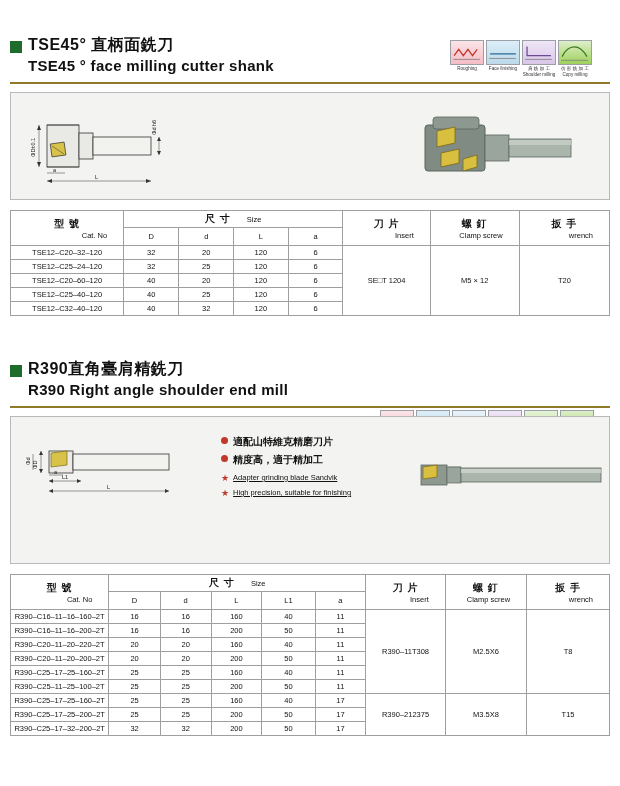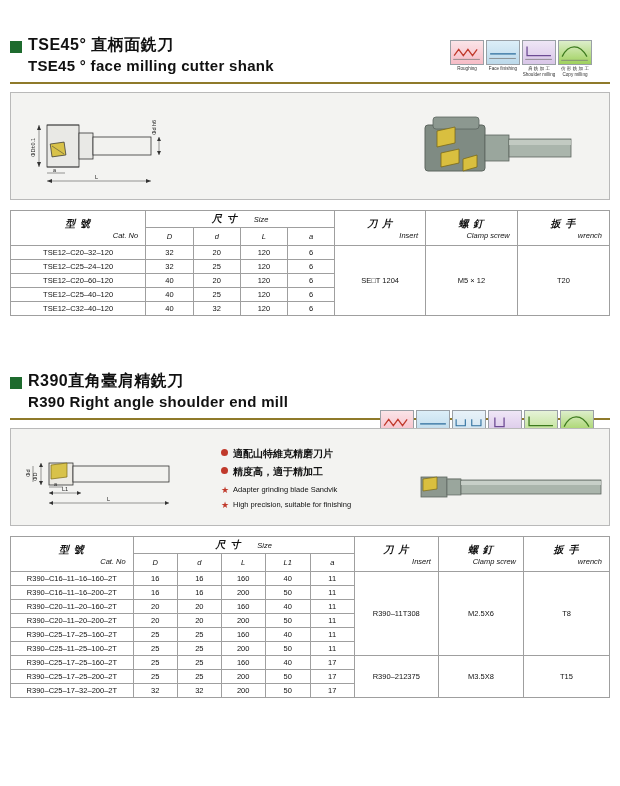--- a/index.html
+++ b/index.html
@@ -36,36 +36,36 @@
 
   
   .ic svg{display:block;width:100%;height:100%;}
 
   
   .panel{
     margin:8px 10px 0 10px;border:1px solid #b9b9b9;background:#f3f3f1;
     position:relative;box-sizing:border-box;
   }
   .panel-a{height:108px;}
-  .panel-b{height:98px;}
+  .panel-b{height:148px;}
   .draw{position:absolute;left:8px;top:6px;}
   .dim{font-size:5.5px;fill:#222;}
 
   
   .bullets{position:absolute;left:210px;top:18px;}
   .b-line{display:flex;align-items:flex-start;margin-bottom:4px;}
   .dot{width:7px;height:7px;background:#c0392b;border-radius:50%;margin-top:2px;margin-right:5px;flex:none;}
   .star{color:#c0392b;font-size:9px;margin-right:4px;line-height:11px;}
   .b-cn{font-size:10px;font-weight:bold;color:#111;}
-  .b-en{font-size:7.5px;color:#111;}
+  .b-en{font-size:7.5px;color:#111;text-decoration:underline;}
 
   
   table{border-collapse:collapse;width:600px;margin:10px 10px 0 10px;background:#fff;}
   th,td{border:1px solid #9f9f9f;text-align:center;font-size:7.5px;color:#111;}
-  th{font-weight:normal;padding:1px 7px;font-style:italic;}
+  th{font-weight:normal;padding:1px 16px;}
   td{height:13px;padding:0;}
   .th-cn{font-size:10px;font-weight:bold;letter-spacing:1px;}
   .th-en{font-size:7.5px;text-align:right;}
   .th2{height:15px;}
   .catcol{width:150px;}
   .small{width:40px;}
   .mid{width:92px;margin-top:27px;}
 </style>
 </head>
 <body>
@@ -234,21 +234,21 @@
       <tr>
         <td>TSE12–C32–40–120</td>
         <td>40</td>
         <td>32</td>
         <td>120</td>
         <td>6</td>
       </tr>
     </tbody>
   </table>
 
-  <div class="sec-head" style="margin-top:56px;">
+  <div class="sec-head" style="margin-top:44px;">
     <div class="title-row">
       <div class="marker"></div>
       <div>
         <div class="title-cn">R390直角臺肩精銑刀</div>
         <div class="title-en" style="margin-left:0;">R390  Right angle shoulder end mill</div>
       </div>
     </div>
     <div class="title-rule" style="margin-top:8px;"></div>
   </div>
 
@@ -414,21 +414,21 @@
       </tr>
       <tr>
         <td>R390–C16–11–16–200–2T</td>
         <td>16</td>
         <td>16</td>
         <td>200</td>
         <td>50</td>
         <td>11</td>
       </tr>
       <tr>
-        <td>R390–C20–11–20–160–2T</td>
+        <td>R390–C20–11–20–220–2T</td>
         <td>20</td>
         <td>20</td>
         <td>160</td>
         <td>40</td>
         <td>11</td>
       </tr>
       <tr>
         <td>R390–C20–11–20–200–2T</td>
         <td>20</td>
         <td>20</td>

